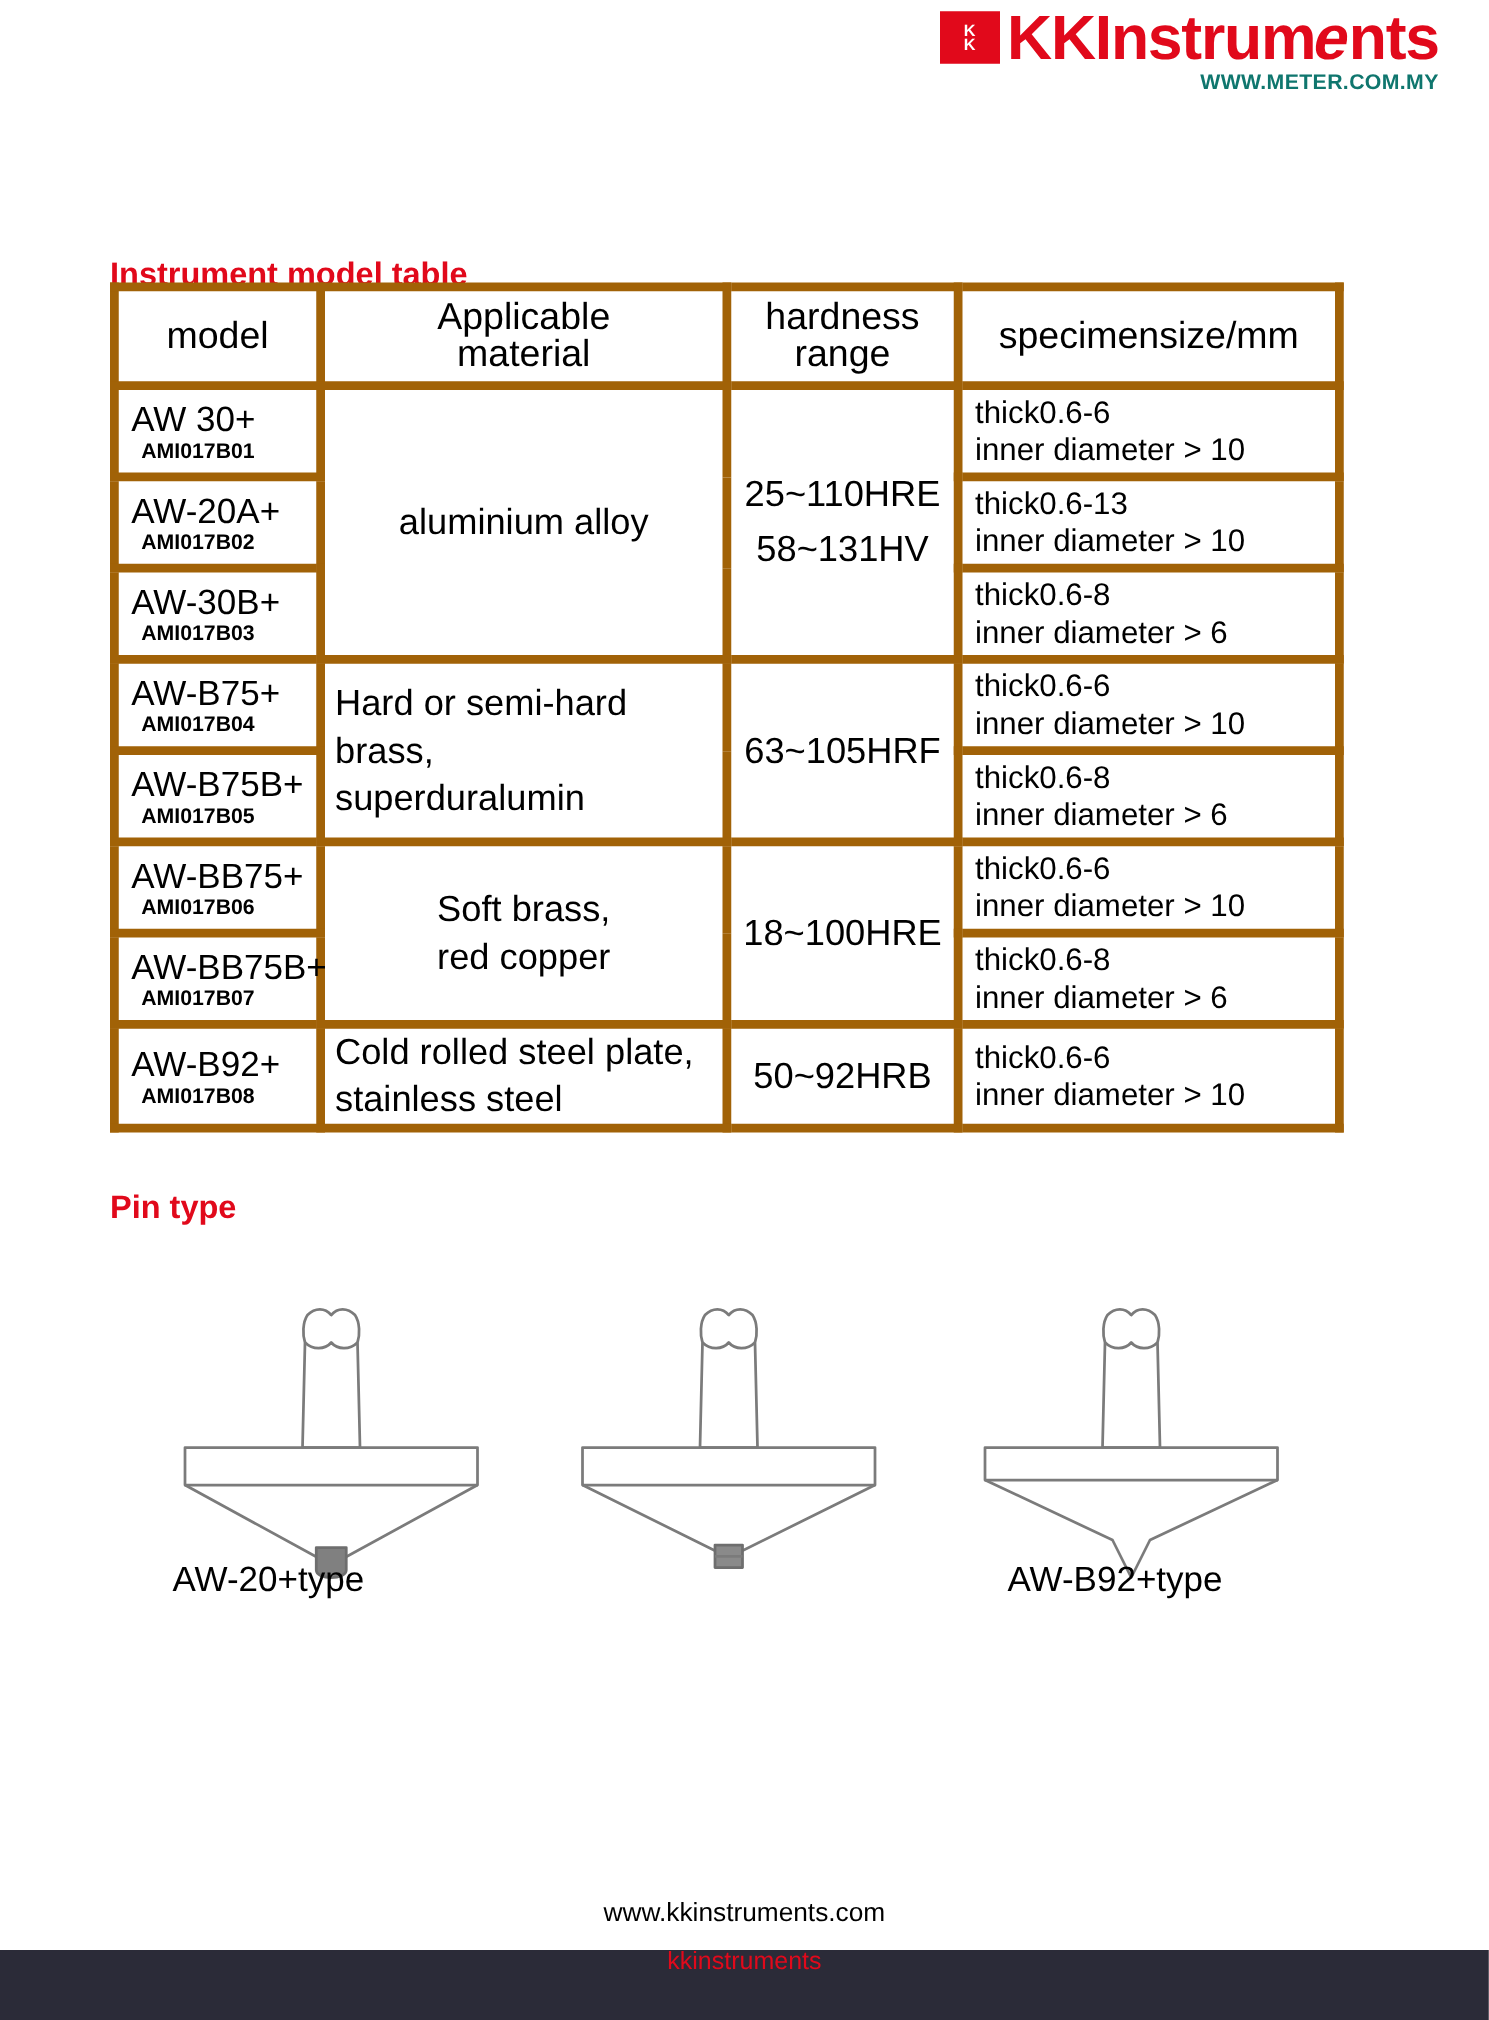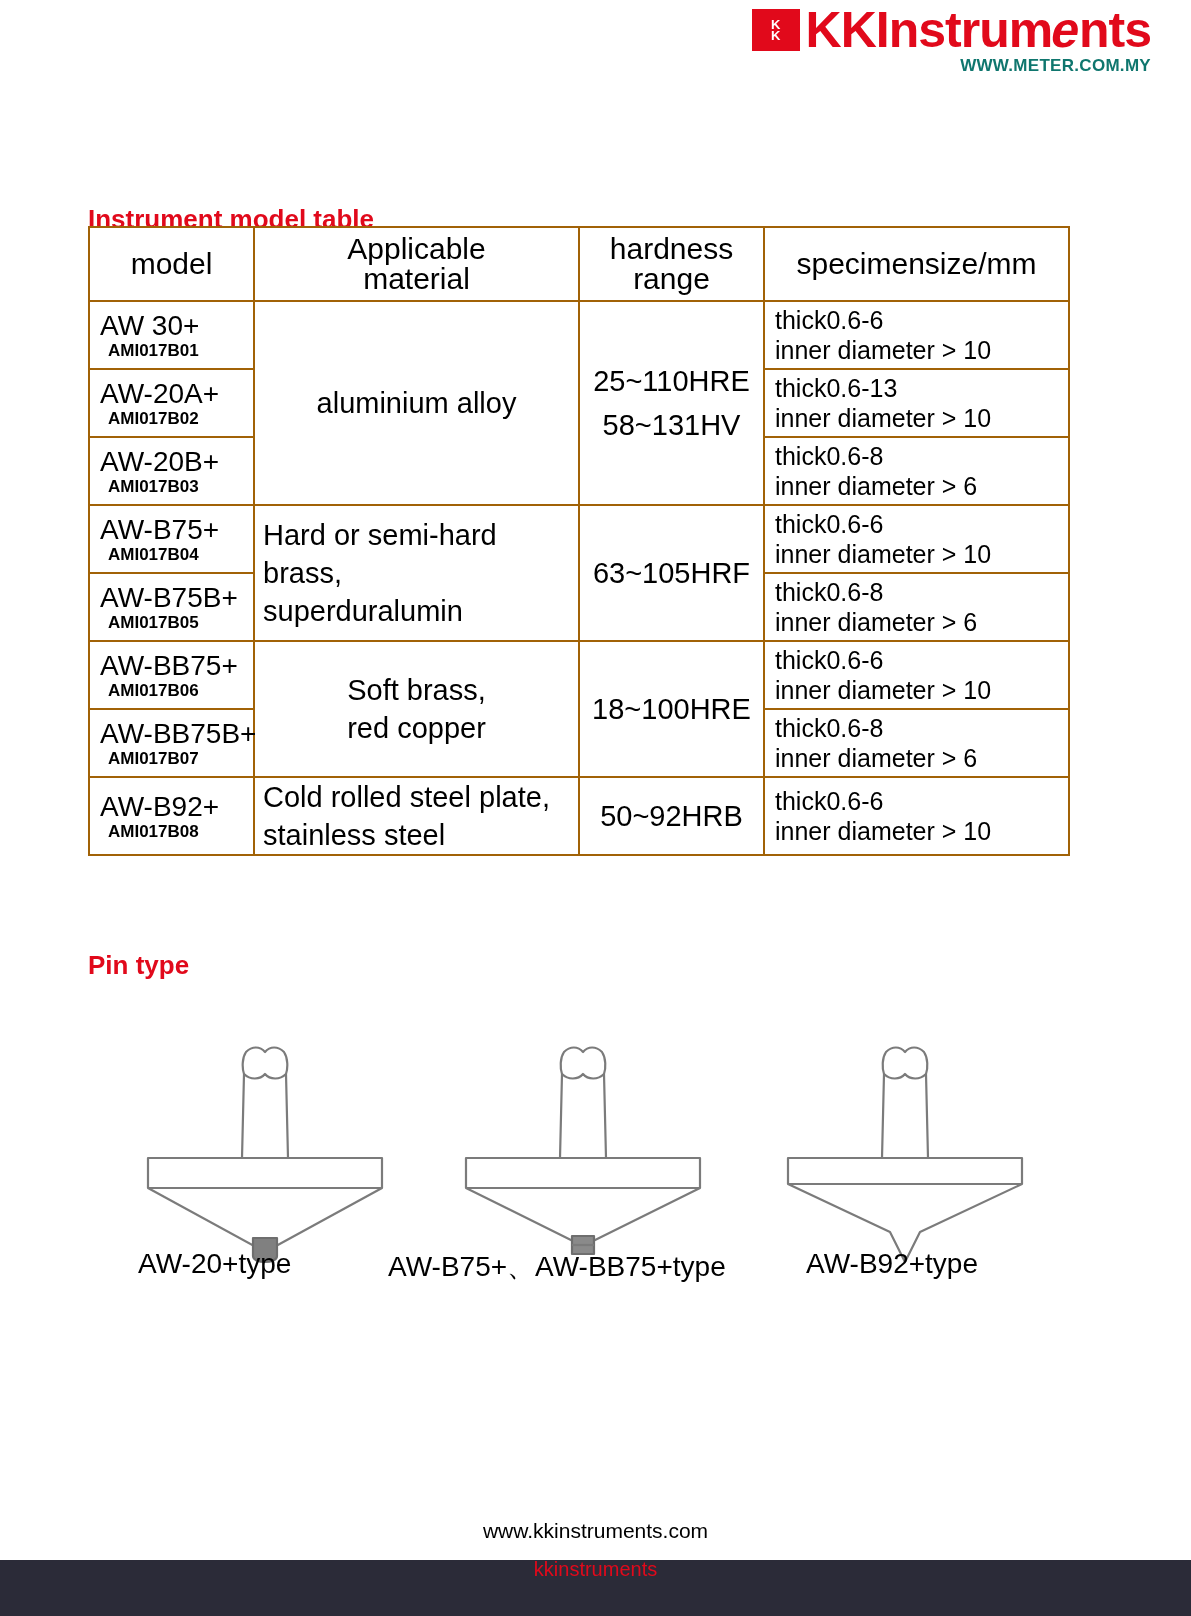--- a/index.html
+++ b/index.html
@@ -72,21 +72,21 @@
 
   
   table.spec{
     position:absolute;
     left:88px; top:226px;
     width:980px;
     border-collapse:collapse;
     table-layout:fixed;
   }
   table.spec td, table.spec th{
-    border:2px solid #a16207;
+    border:7px solid #a16207;
     padding:0 6px;
     vertical-align:middle;
     font-weight:normal;
   }
   .col-model{width:165px;}
   .col-mat{width:325px;}
   .col-hard{width:185px;}
   .col-size{width:305px;}
 
   thead td{
@@ -251,21 +251,21 @@
         <div class="model-code">AMI017B02</div>
       </td>
       <td class="size-cell">
         <div>thick0.6-13</div>
         <div>inner diameter &gt; 10</div>
       </td>
     </tr>
 
     <tr>
       <td class="model-cell">
-        <div class="model-main">AW-20B+</div>
+        <div class="model-main">AW-30B+</div>
         <div class="model-code">AMI017B03</div>
       </td>
       <td class="size-cell">
         <div>thick0.6-8</div>
         <div>inner diameter &gt; 6</div>
       </td>
     </tr>
 
     <tr>
       <td class="model-cell">
@@ -370,20 +370,19 @@
                C140 6 132 6 127 12 C122 6 114 6 108 12 Z"></path>
       <path d="M106 34 C112 40 122 40 127 34 C132 40 142 40 148 34"></path>
       <rect x="10" y="118" width="234" height="26"></rect>
       <path d="M10 144 L112 192 L127 222 L142 192 L244 144"></path>
     </g>
   </svg>
 </div>
 
 <div class="pin-labels">
   <div class="pin-label" id="lab1">AW-20+type</div>
-  <div class="pin-label" id="lab2">AW-B75+、AW-BB75+type</div>
   <div class="pin-label" id="lab3">AW-B92+type</div>
 </div>
 
 <div class="footer-url">www.kkinstruments.com</div>
 <div class="footer-bar">
   <div class="footer-bar-text">kkinstruments</div>
 </div>
 
 </body></html>

